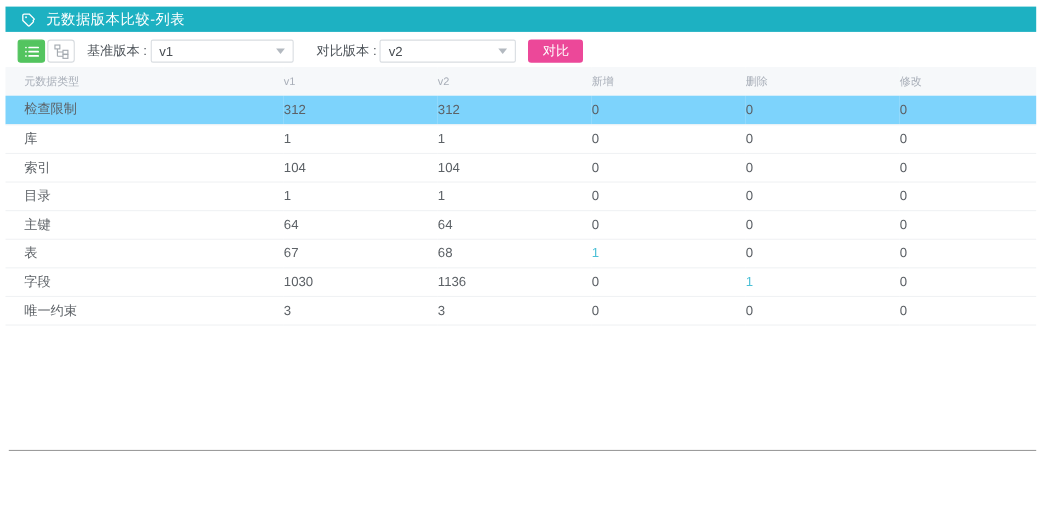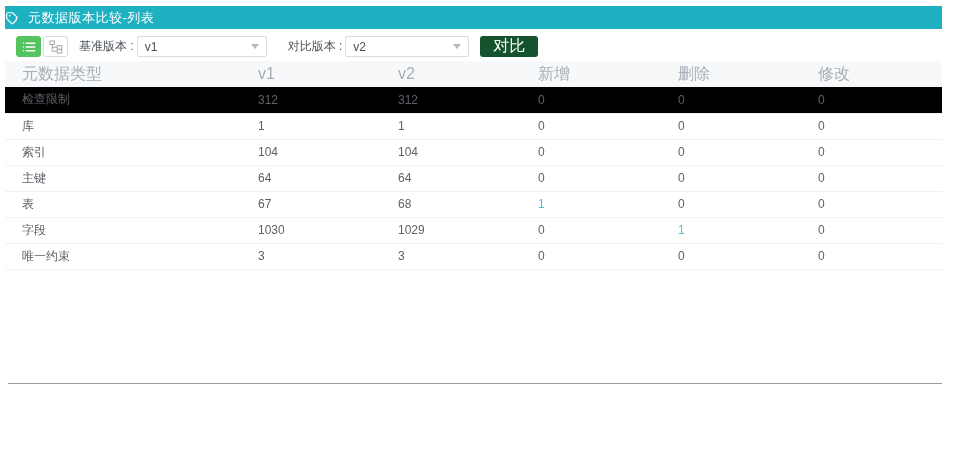--- a/index.html
+++ b/index.html
@@ -4,21 +4,21 @@
 <style>
   * { box-sizing: border-box; margin: 0; padding: 0; }
   html, body { background: #ffffff; width: 960px; height: 474px; overflow: hidden; }
   body { font-family: "Liberation Sans", "DejaVu Sans", sans-serif; font-size: 12px; color: #5c6166; }
 
   .page { margin: 6px 0 0 5px; width: 937px; }
 
   
   .titlebar {
     height: 23px; background: #1db1c2; color: #ffffff;
-    display: flex; align-items: center; 
+    display: flex; align-items: center; padding-left: 14px;
   }
   .titlebar .tag-ic { display: inline-flex; margin-right: 9px; }
   .titlebar .title { font-size: 13px; letter-spacing: 0.5px; }
 
   
   .toolbar { height: 30px; display: flex; align-items: center; padding-top: 5px; }
   .btn-group { display: flex; margin-left: 11px; }
   .icon-btn {
     width: 25px; height: 21px; border: 1px solid #d7dbdf; background: #ffffff;
     border-radius: 3px; display: inline-flex; align-items: center; justify-content: center;
@@ -28,36 +28,36 @@
   .tool-label { color: #4d5359; margin-left: 9px; text-align: center; }
   .select {
     display: inline-flex; align-items: center; justify-content: space-between;
     width: 130px; height: 21px; border: 1px solid #d9dde1; border-radius: 2px;
     background: #ffffff; padding: 0 7px; margin-left: 3px; color: #4a4f54; cursor: pointer;
   }
   .select.w2 { width: 124px; }
   .caret { display: inline-block; width: 0; height: 0; border-left: 4px solid transparent;
     border-right: 4px solid transparent; border-top: 5px solid #b3b9c0; }
   .compare-btn {
-    margin-left: 11px; height: 21px; padding: 0 13px; background: #14532d; color: #ffffff;
-    border: none; border-radius: 3px; font-size: 16px; cursor: pointer;
+    margin-left: 11px; height: 21px; padding: 0 13px; background: #ec4899; color: #ffffff;
+    border: none; border-radius: 3px; font-size: 12px; cursor: pointer;
     font-family: "Liberation Sans", "DejaVu Sans", sans-serif;
   }
 
   
   table { border-collapse: collapse; table-layout: fixed; width: 937px; margin-top: 2px; }
   col.c1 { width: 253px; } col.c2 { width: 140px; } col.c3 { width: 140px; }
   col.c4 { width: 140px; } col.c5 { width: 140px; } col.c6 { width: 124px; }
   thead th {
     background: #f6f8fa; color: #a8aeb8; font-weight: normal; text-align: left;
-    height: 26px; font-size: 16px;
+    height: 26px; font-size: 10px;
   }
   tbody td { height: 26px; border-bottom: 1px solid #f0f2f4; color: #5c6166; }
   th:first-child, td:first-child { padding-left: 17px; }
-  tbody tr.hl td { background: #000000; }
+  tbody tr.hl td { background: #7dd3fc; }
   td.link { color: #4cc0d6; cursor: pointer; }
 
   
   .bottom-line { margin: 113px 0 0 3px; width: 934px; border-top: 1px solid #9c9c9c; height: 1px; }
 </style>
 </head>
 <body>
 
 <div class="page">
 
@@ -150,39 +150,47 @@
         </tr>
         <tr>
           <td>索引</td>
           <td>104</td>
           <td>104</td>
           <td>0</td>
           <td>0</td>
           <td>0</td>
         </tr>
         <tr>
+          <td>目录</td>
+          <td>1</td>
+          <td>1</td>
+          <td>0</td>
+          <td>0</td>
+          <td>0</td>
+        </tr>
+        <tr>
           <td>主键</td>
           <td>64</td>
           <td>64</td>
           <td>0</td>
           <td>0</td>
           <td>0</td>
         </tr>
         <tr>
           <td>表</td>
           <td>67</td>
           <td>68</td>
           <td class="link">1</td>
           <td>0</td>
           <td>0</td>
         </tr>
         <tr>
           <td>字段</td>
           <td>1030</td>
-          <td>1029</td>
+          <td>1136</td>
           <td>0</td>
           <td class="link">1</td>
           <td>0</td>
         </tr>
         <tr>
           <td>唯一约束</td>
           <td>3</td>
           <td>3</td>
           <td>0</td>
           <td>0</td>

